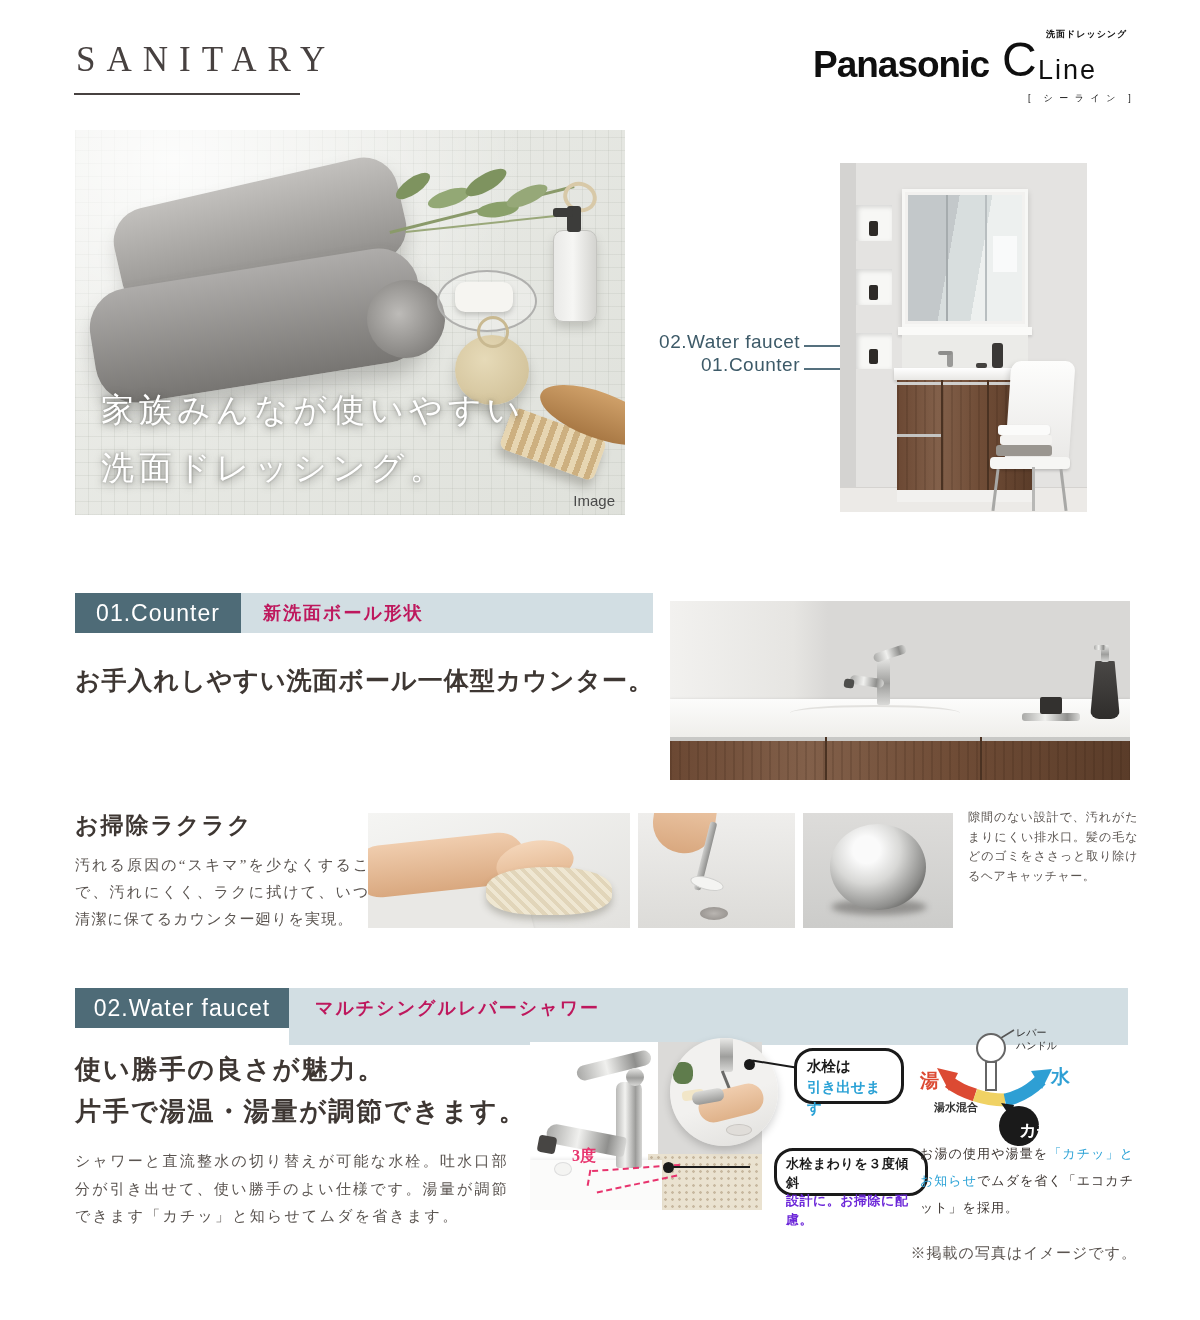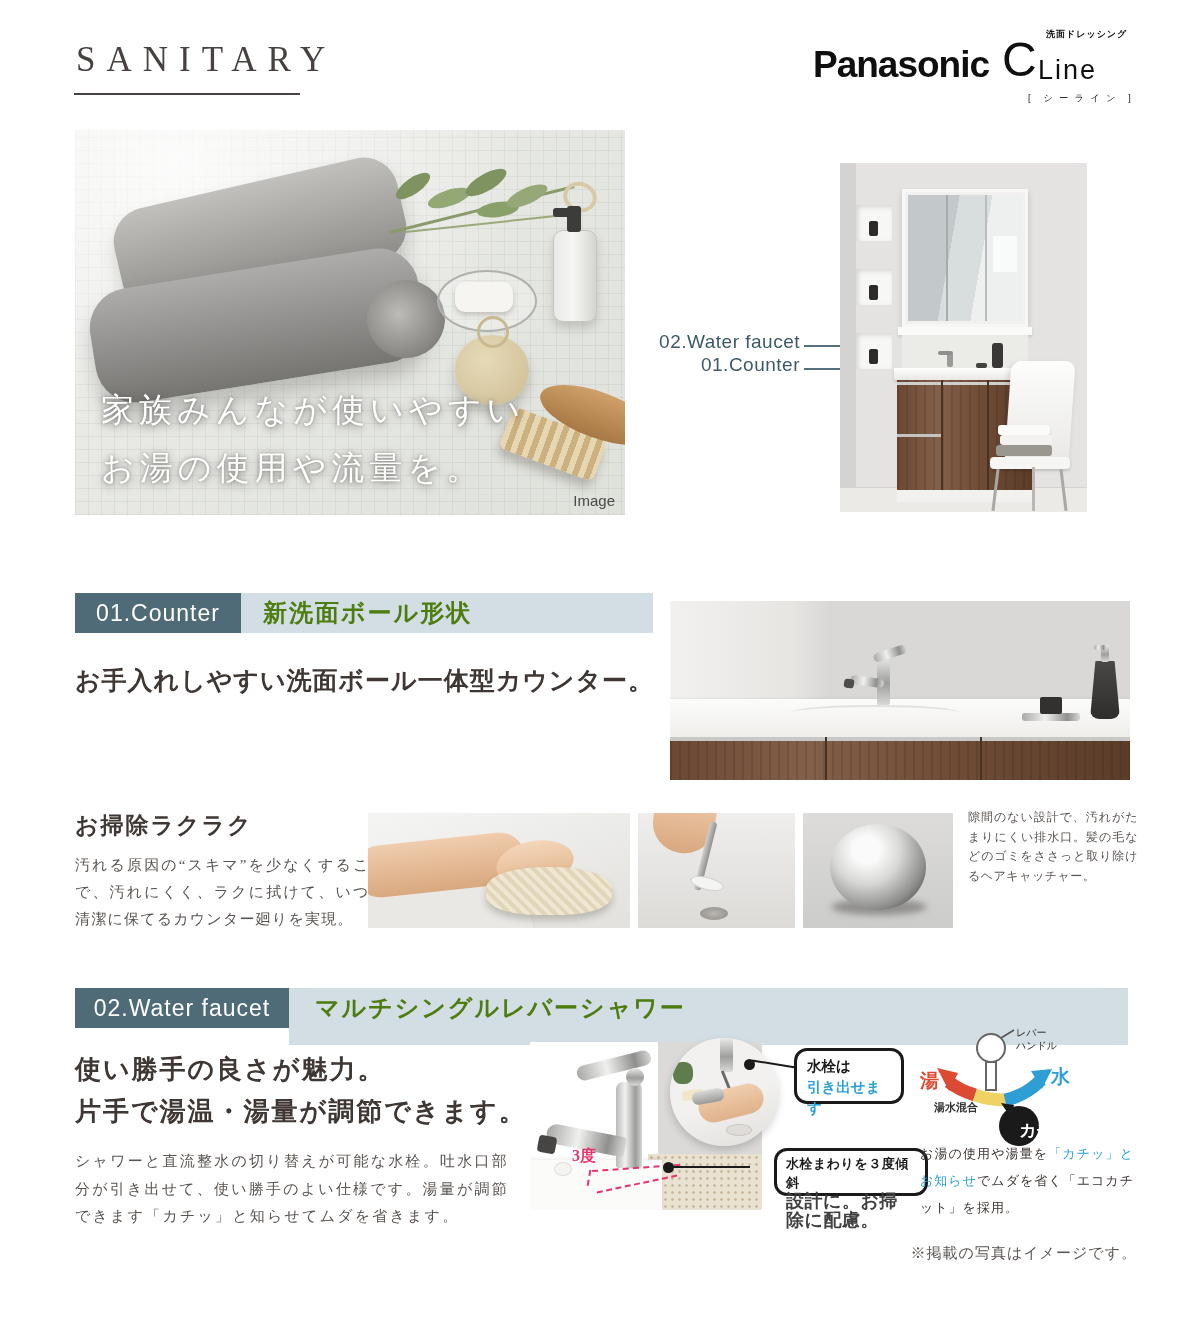--- a/index.html
+++ b/index.html
@@ -8,25 +8,25 @@
   .abs{position:absolute;}
   .ser{font-family:"Liberation Serif","DejaVu Serif",serif;}
   .san{font-family:"Liberation Sans","DejaVu Sans",sans-serif;}
   .chrome{background:linear-gradient(90deg,#a9a9a7,#f0f0ee 40%,#8f8f8d 78%,#d8d8d6);}
   .chromeV{background:linear-gradient(180deg,#e9e9e7,#9e9e9c 55%,#d9d9d7);}
   .wood{background-image:repeating-linear-gradient(90deg,rgba(40,20,8,.14) 0 2px,rgba(255,255,255,0) 2px 9px),
         linear-gradient(90deg,#6b4833,#82604a 30%,#6f4c36 62%,#5a3c29);}
   .tagbox{background:#4e6b77;color:#ffffff;font-family:"Liberation Sans","DejaVu Sans",sans-serif;
           font-weight:300;font-size:23px;text-align:center;line-height:40px;letter-spacing:1px;}
   .bar{background:#d2dee3;}
-  .bartitle{font-weight:bold;font-size:24px;line-height:40px;letter-spacing:2px;color:#4d7c0f;}
+  .bartitle{font-weight:bold;font-size:18px;line-height:40px;letter-spacing:2px;color:#be185d;}
   .body-txt{font-size:15px;color:#5a5450;letter-spacing:1.6px;line-height:26px;text-align:justify;}
   .dot{width:11px;height:11px;border-radius:50%;background:#1a1a1a;}
   .lead{height:2px;background:#1a1a1a;}
-  .bubble{background:#fff;border:3px solid #1a1a1a;border-radius:13px;box-sizing:border-box;padding:5px 10px;}
+  .bubble{background:#fff;border:3px solid #1a1a1a;border-radius:19px;box-sizing:border-box;padding:5px 10px;}
   .bubble span{display:block;font-weight:bold;}
   .pinkdash{border-top:2px dashed #e8336d;}
   .niche{width:36px;height:36px;background:#f7f7f5;box-shadow:inset 2px 2px 5px rgba(0,0,0,.14);}
   .niche .bottle{position:absolute;left:13px;bottom:5px;width:9px;height:15px;background:#2e2b28;border-radius:2px;}
 </style>
 </head>
 <body>
 
 <div class="page">
 
@@ -71,21 +71,21 @@
     <div class="abs" style="left:380px;top:205px;width:74px;height:70px;border-radius:50%;
                 background:radial-gradient(circle at 40% 35%,#e6dab8,#cdbc92);box-shadow:0 8px 12px rgba(90,90,80,.3);"></div>
     <div class="abs" style="left:402px;top:186px;width:26px;height:26px;border-radius:50%;border:3px solid #c9b991;background:transparent;"></div>
     <div class="abs" style="left:428px;top:292px;width:100px;height:44px;border-radius:8px;transform:rotate(20deg);
                 background:repeating-linear-gradient(90deg,#e7d6b2 0 6px,#cdb080 6px 12px);box-shadow:0 8px 10px rgba(80,75,65,.3);"></div>
     <div class="abs" style="left:462px;top:262px;width:122px;height:46px;border-radius:50%;transform:rotate(20deg);
                 background:linear-gradient(180deg,#cfa069,#a87844);"></div>
     <div class="abs ser" style="left:26px;top:258px;font-size:33px;color:#ffffff;letter-spacing:5px;
                 text-shadow:0 2px 8px rgba(70,70,65,.65), 0 0 3px rgba(90,90,85,.5);">家族みんなが使いやすい</div>
     <div class="abs ser" style="left:26px;top:316px;font-size:33px;color:#ffffff;letter-spacing:5px;
-                text-shadow:0 2px 8px rgba(70,70,65,.65), 0 0 3px rgba(90,90,85,.5);">お湯の使用や流量を。</div>
+                text-shadow:0 2px 8px rgba(70,70,65,.65), 0 0 3px rgba(90,90,85,.5);">洗面ドレッシング。</div>
     <div class="abs san" style="right:10px;bottom:6px;font-size:15px;color:#4a4a4a;">Image</div>
   </div>
 
   <div class="abs san" style="left:640px;top:331px;width:160px;text-align:right;font-size:19px;font-weight:300;color:#3d5a68;letter-spacing:.5px;">02.Water faucet</div>
   <div class="abs san" style="left:640px;top:354px;width:160px;text-align:right;font-size:19px;font-weight:300;color:#3d5a68;letter-spacing:.5px;">01.Counter</div>
   <div class="abs" style="left:804px;top:345px;width:124px;height:2px;background:#55707e;"></div>
   <div class="abs" style="left:804px;top:368px;width:148px;height:2px;background:#55707e;"></div>
 
   <div class="abs" style="left:840px;top:163px;width:247px;height:349px;overflow:hidden;
               background:linear-gradient(90deg,#d4d3d1 0 16px,#e4e3e1 16px);">
@@ -242,21 +242,21 @@
   <div class="abs lead" style="left:752px;top:1063px;width:44px;transform:rotate(9deg);"></div>
   <div class="abs bubble ser" style="left:794px;top:1048px;width:110px;height:56px;">
     <span style="font-size:14.5px;color:#1a1a1a;line-height:21px;">水栓は</span>
     <span style="font-size:14.5px;color:#2ba2d6;line-height:21px;">引き出せます</span>
   </div>
 
   <div class="abs dot" style="left:663px;top:1162px;"></div>
   <div class="abs lead" style="left:673px;top:1166px;width:77px;"></div>
   <div class="abs bubble ser" style="left:750px;top:1148px;width:154px;height:48px;padding:4px 9px;margin-left:24px;">
     <span style="font-size:13px;color:#1a1a1a;line-height:18.5px;letter-spacing:.5px;">水栓まわりを３度傾斜</span>
-    <span style="font-size:18px;color:#404040;line-height:18.5px;letter-spacing:.5px;">設計に。お掃除に配慮。</span>
+    <span style="font-size:13px;color:#6d28d9;line-height:18.5px;letter-spacing:.5px;">設計に。お掃除に配慮。</span>
   </div>
 
   <svg class="abs" style="left:913px;top:1022px;" width="230" height="128" viewBox="0 0 230 128">
     <line x1="88" y1="16" x2="101" y2="8" stroke="#555" stroke-width="1.5"></line>
     <circle cx="78" cy="26" r="14" fill="#ffffff" stroke="#666" stroke-width="2"></circle>
     <rect x="73" y="40" width="10" height="28" fill="#ffffff" stroke="#666" stroke-width="2"></rect>
     <path d="M 36 60 Q 46 68 62 73" stroke="#dc4a33" stroke-width="13" fill="none"></path>
     <path d="M 62 73 Q 76 78 92 78" stroke="#f0d264" stroke-width="13" fill="none"></path>
     <path d="M 92 78 Q 112 74 128 58" stroke="#2e9fd4" stroke-width="13" fill="none"></path>
     <polygon points="24,46 45,51 36,69" fill="#dc4a33"></polygon>

